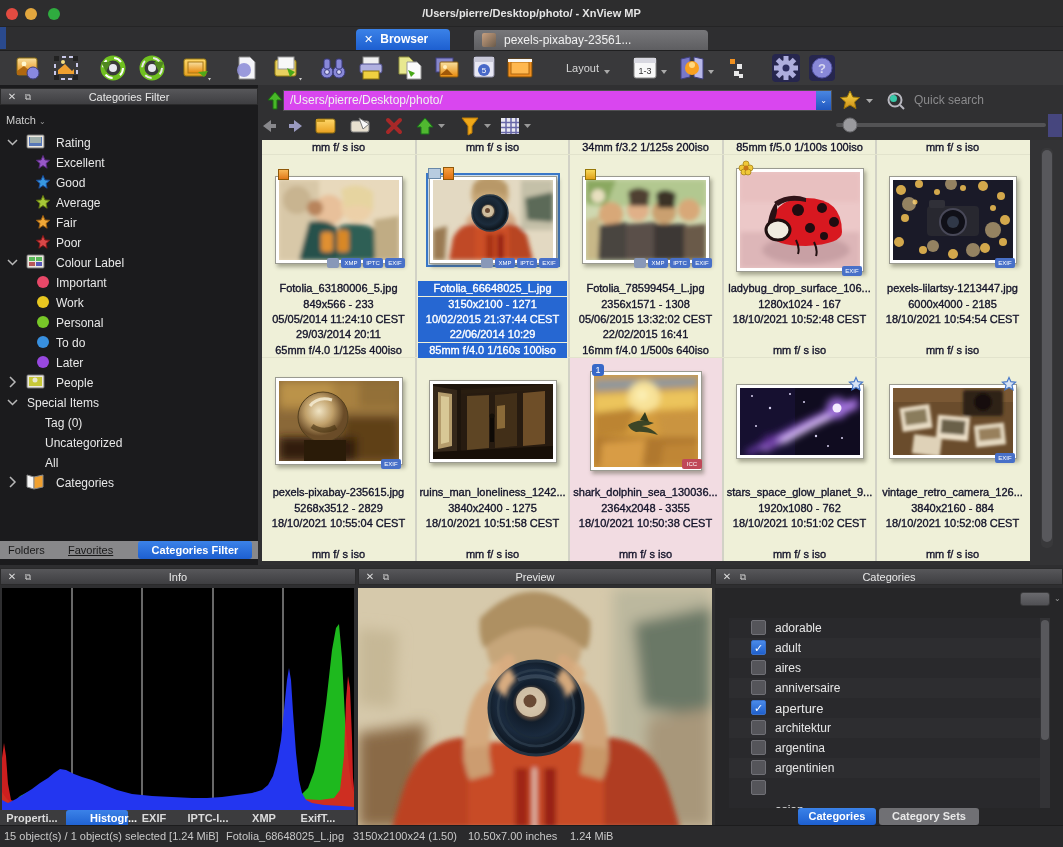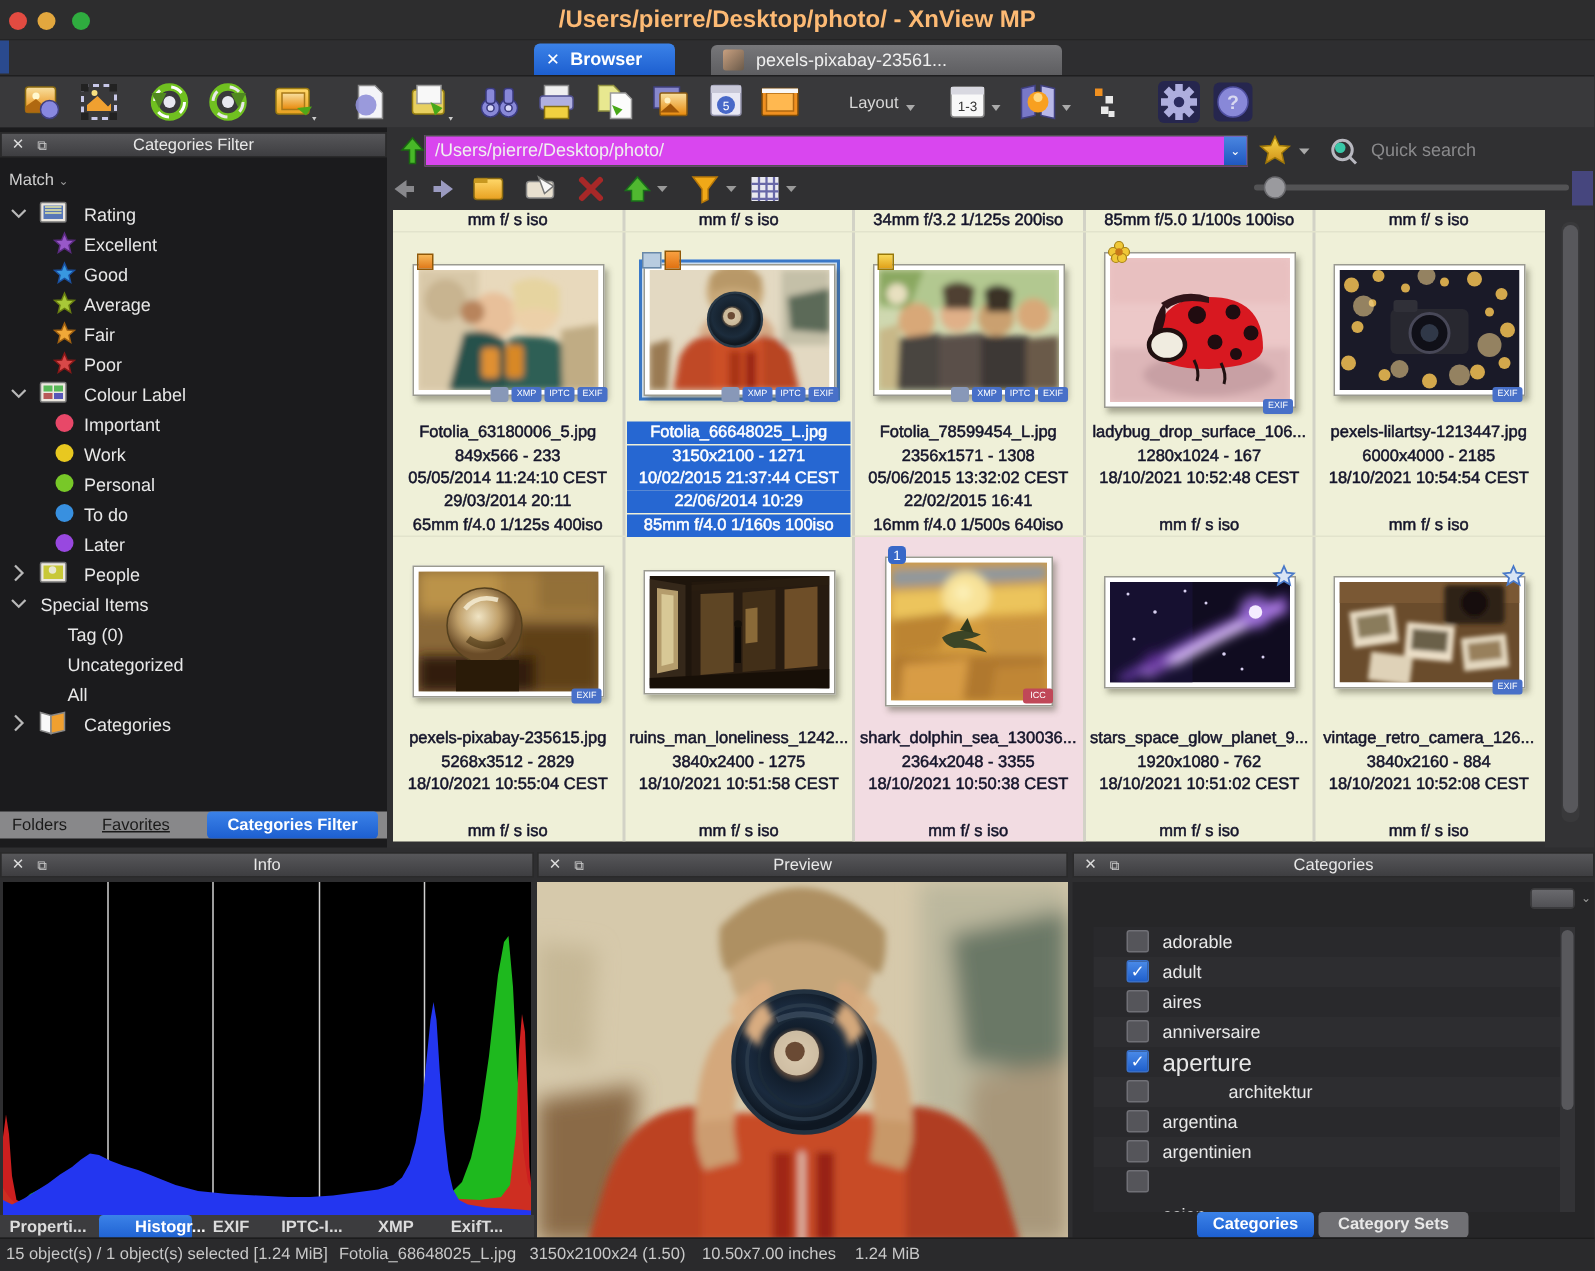--- a/index.html
+++ b/index.html
@@ -1,20 +1,20 @@
 <!DOCTYPE html>
 <html><head>
 <meta charset="utf-8">
 <style>
 * { margin:0; padding:0; box-sizing:border-box; }
 html,body { width:1063px; height:847px; overflow:hidden; background:#2e2e30; }
 body { font-family:"Liberation Sans", sans-serif; position:relative; }
 .abs { position:absolute; }
 #titlebar { left:0; top:0; width:1063px; height:27px; background:#2d2d2e; border-bottom:1px solid #242425; }
-#titlebar .title { width:100%; text-align:center; color:#fdba74; font-size:16px; font-weight:bold; line-height:27px; }
+#titlebar .title { width:100%; text-align:center; color:#e5e5e5; font-size:11px; font-weight:bold; line-height:27px; }
 .tl { width:12px; height:12px; border-radius:50%; top:8px; }
 #tabbar { left:0; top:27px; width:1063px; height:23px; background:#2e2e30; }
 #toolbar { left:0; top:50px; width:1063px; height:35px; background:#39393b; border-top:1px solid #1f1f20; }
 #leftpanel { left:0; top:85px; width:258px; height:480px; background:#1b1b1d; }
 .phead { height:17px; background:linear-gradient(#57575a,#3e3e41); border:1px solid #2a2a2b; color:#e8e8e8; font-size:11px; text-align:center; line-height:16px; position:relative; }
 .phx { position:absolute; left:6px; top:3px; width:10px; height:10px; color:#ddd; font-size:10px; line-height:10px; }
 .phf { position:absolute; left:22px; top:3px; width:10px; height:10px; color:#ccc; font-size:9px; line-height:10px; }
 #mainarea { left:258px; top:85px; width:805px; height:480px; background:#303032; }
 #grid { left:262px; top:140px; width:768px; height:421px; background:#eff0d8; overflow:hidden; }
 #bottom { left:0; top:565px; width:1063px; height:260px; }
@@ -797,25 +797,25 @@
         <div class="abs" style="left:0; top:40px; width:320px; height:20px;">
           <span class="chk" style="left:22px; top:2px;"></span>
           <span class="abs" style="left:46px; top:3px; color:#e8e8e8; font-size:12px;">aires</span>
         </div>
         <div class="abs" style="left:0; top:60px; width:320px; height:20px;background:#2d2d30;">
           <span class="chk" style="left:22px; top:2px;"></span>
           <span class="abs" style="left:46px; top:3px; color:#e8e8e8; font-size:12px;">anniversaire</span>
         </div>
         <div class="abs" style="left:0; top:80px; width:320px; height:20px;">
           <span class="chk chkon" style="left:22px; top:2px;">✓</span>
-          <span class="abs" style="left:46px; top:3px; color:#e8e8e8; font-size:16px;">aperture</span>
+          <span class="abs" style="left:46px; top:3px; color:#e8e8e8; font-size:13px;">aperture</span>
         </div>
         <div class="abs" style="left:0; top:100px; width:320px; height:20px;background:#2d2d30;">
           <span class="chk" style="left:22px; top:2px;"></span>
-          <span class="abs" style="left:46px; top:3px; color:#e8e8e8; font-size:12px;margin-left:44px;">architektur</span>
+          <span class="abs" style="left:46px; top:3px; color:#e8e8e8; font-size:12px;">architektur</span>
         </div>
         <div class="abs" style="left:0; top:120px; width:320px; height:20px;">
           <span class="chk" style="left:22px; top:2px;"></span>
           <span class="abs" style="left:46px; top:3px; color:#e8e8e8; font-size:12px;">argentina</span>
         </div>
         <div class="abs" style="left:0; top:140px; width:320px; height:20px;background:#2d2d30;">
           <span class="chk" style="left:22px; top:2px;"></span>
           <span class="abs" style="left:46px; top:3px; color:#e8e8e8; font-size:12px;">argentinien</span>
         </div>
         <div class="abs" style="left:0; top:160px; width:320px; height:20px;">

